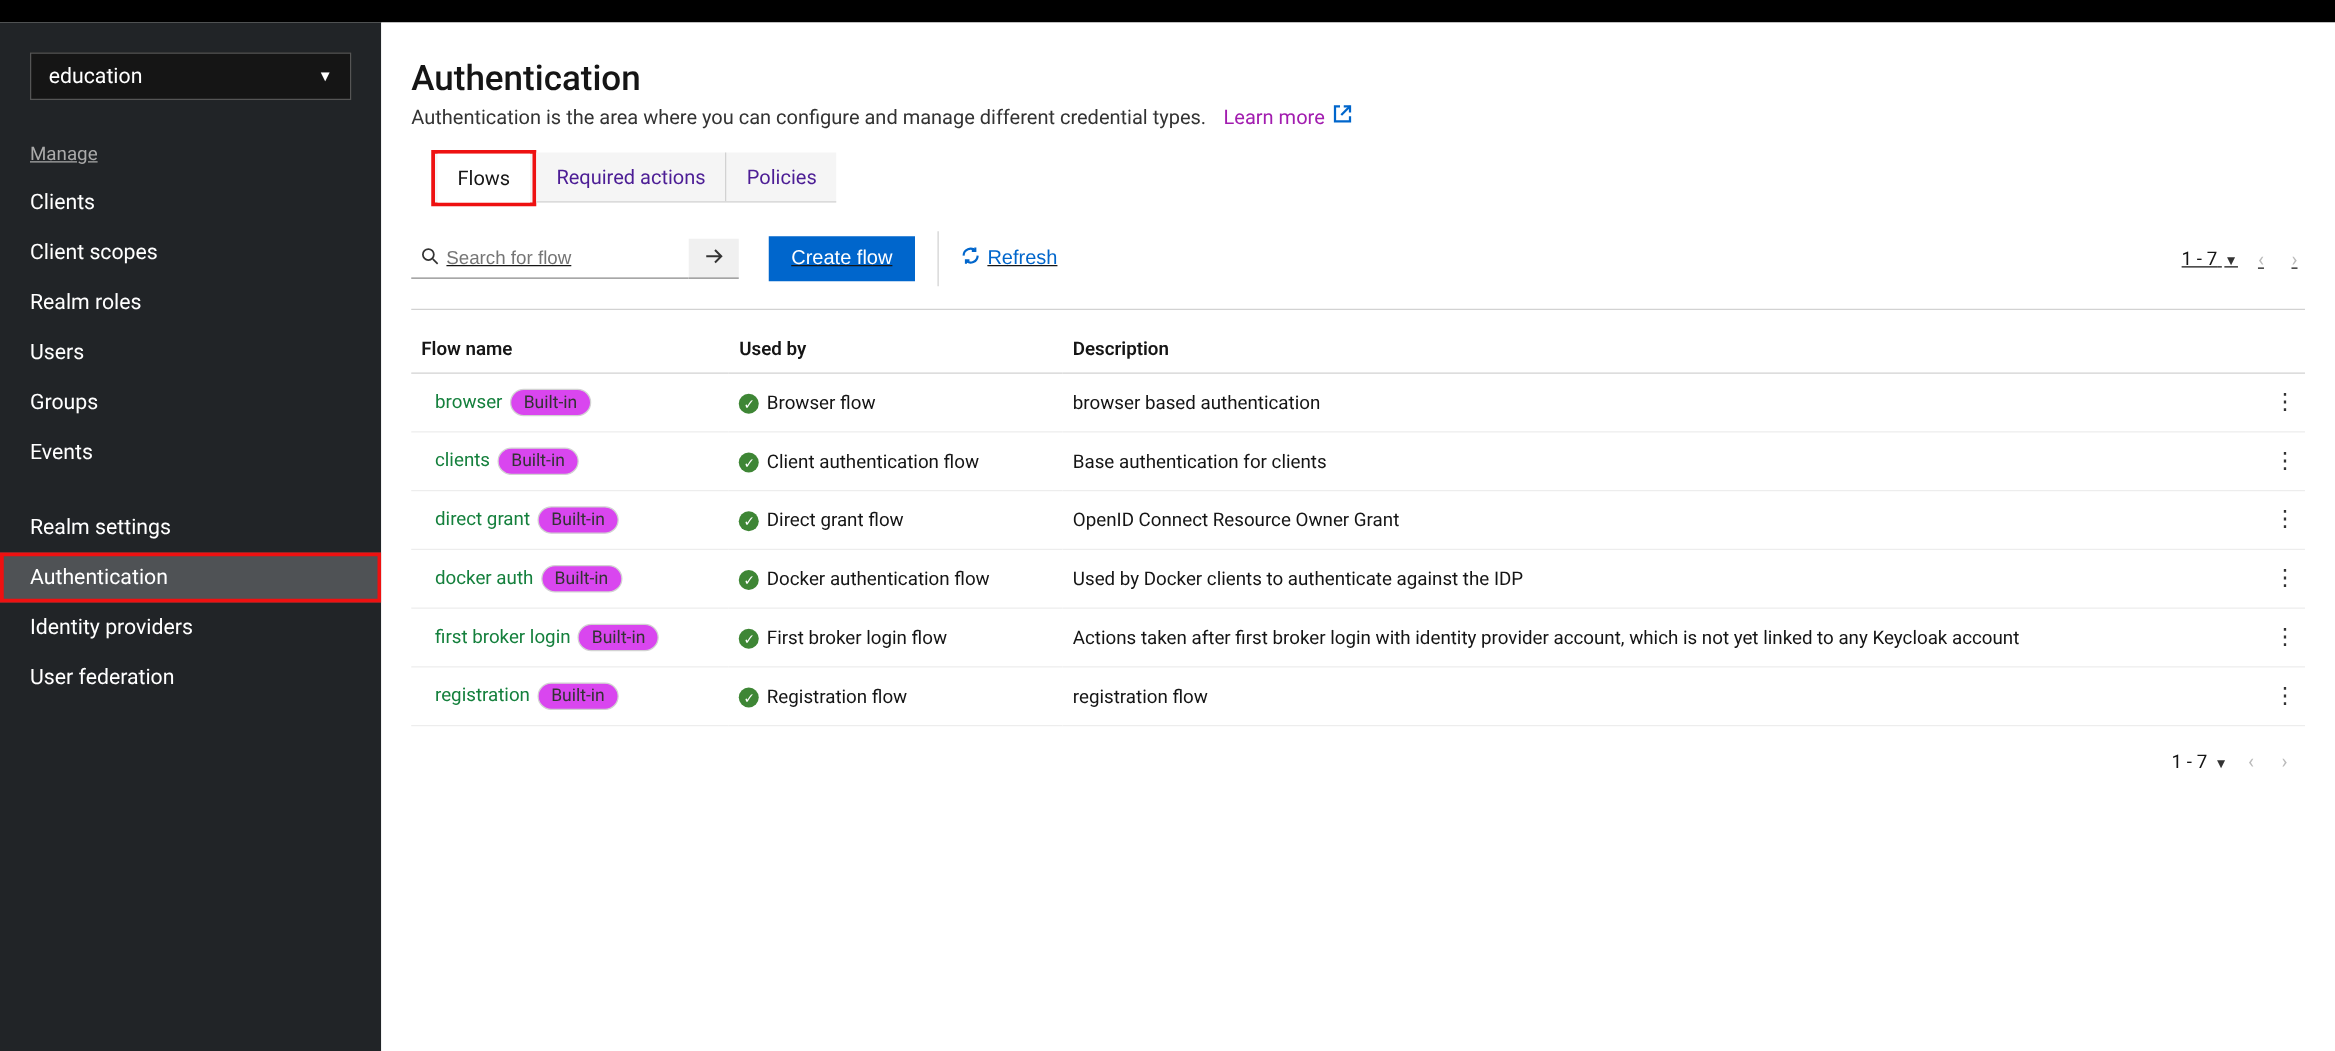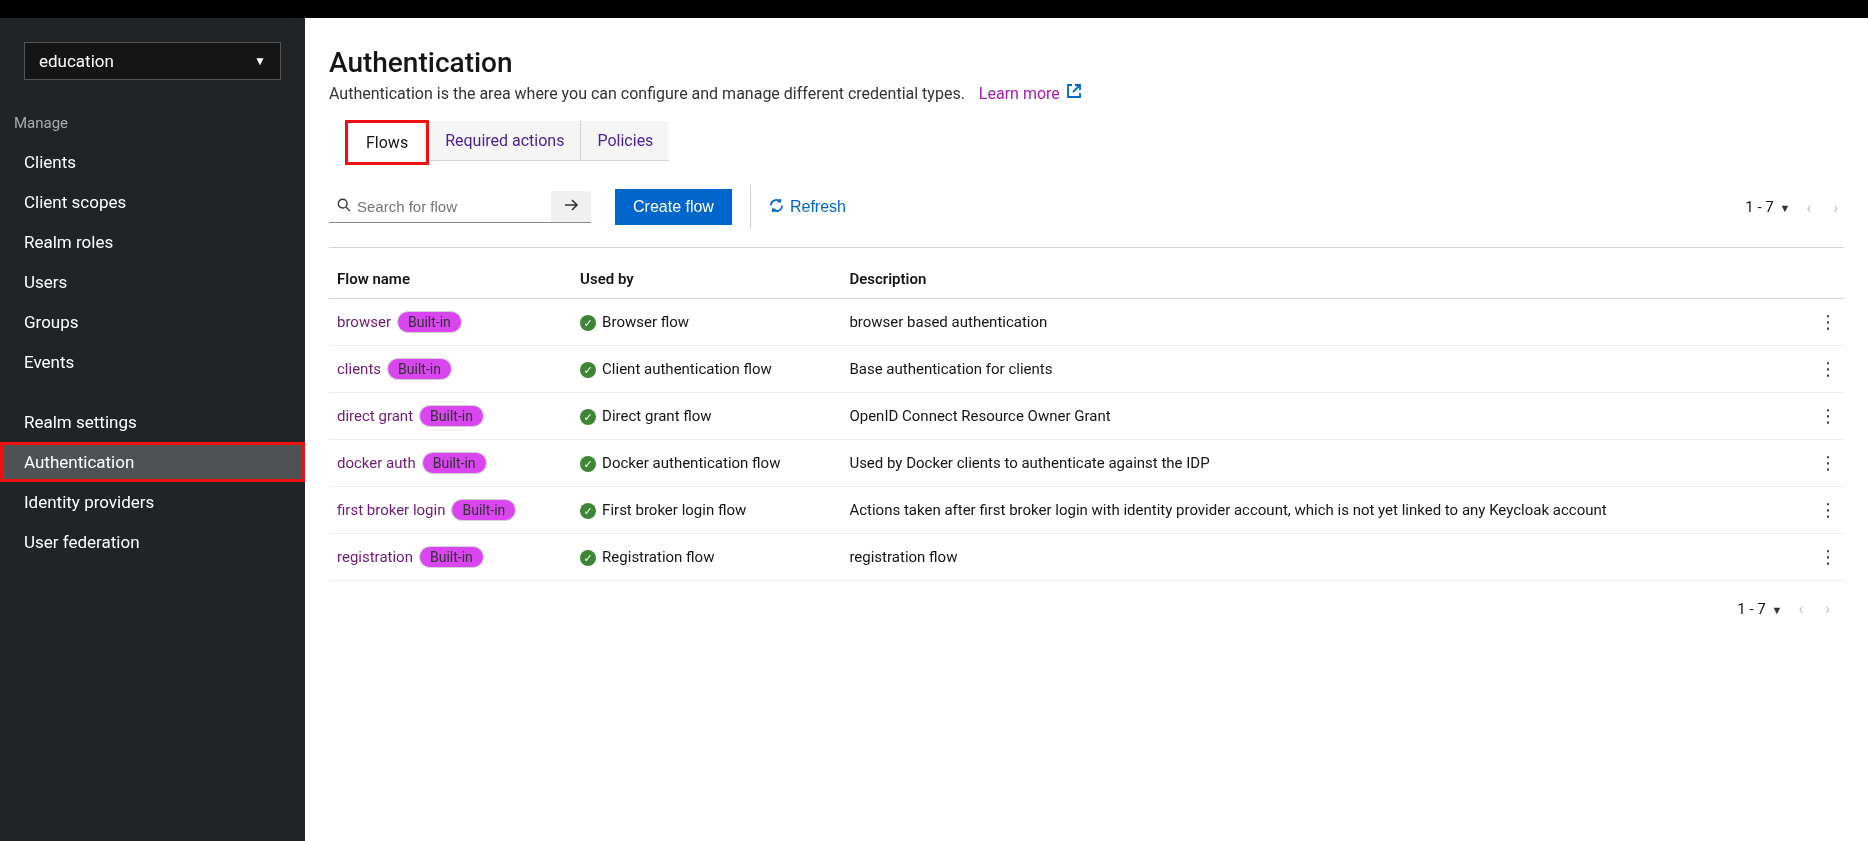--- a/index.html
+++ b/index.html
@@ -34,23 +34,24 @@
     display: flex;
     align-items: center;
     justify-content: space-between;
     font-size: 17px;
     cursor: pointer;
   }
   .realm-select .caret {
     font-size: 12px;
   }
   .menu-group-label {
-    padding: 10px 14px;
+    padding: 10px 24px;
     color: #aaa;
     font-size: 15px;
+    text-decoration: underline;
   }
   .menu-item {
     padding: 10px 24px;
     color: #fff;
     font-size: 17px;
     cursor: pointer;
   }
   .menu-item.active {
     background: #4f5255;
     border: 3px solid #e11;
@@ -107,29 +108,30 @@
     margin: -1px 0 -2px 10px;
     padding: 0 2px;
     display: inline-flex;
     background: #f5f5f5;
   }
   .tab-wrap.highlight .tab {
     border-right: none;
   }
   .tabs-row {
     display: flex;
-    align-items: flex-start;
+    align-items: center;
     margin-bottom: 18px;
     margin-left: 6px;
   }
   .toolbar {
     display: flex;
     align-items: center;
     padding: 4px 0 18px 0;
     border-bottom: 1px solid #d2d2d2;
+    text-decoration: underline;
   }
   .search-wrap {
     display: flex;
     align-items: stretch;
   }
   .search-box {
     display: flex;
     align-items: center;
     border: none;
     border-bottom: 1px solid #8a8a8a;
@@ -201,23 +203,24 @@
     padding: 10px 8px;
     border-bottom: 1px solid #d2d2d2;
   }
   table.flows td {
     padding: 12px 8px;
     border-bottom: 1px solid #ededed;
     font-size: 15px;
     vertical-align: middle;
   }
   .flow-link {
-    color: #701a75;
+    color: #15803d;
     text-decoration: none;
     margin-right: 6px;
+    margin-left: 11px;
   }
   .badge {
     display: inline-block;
     background: #d946ef;
     border: 1px solid #d2d2d2;
     color: #333;
     border-radius: 14px;
     padding: 2px 10px;
     font-size: 14px;
   }

